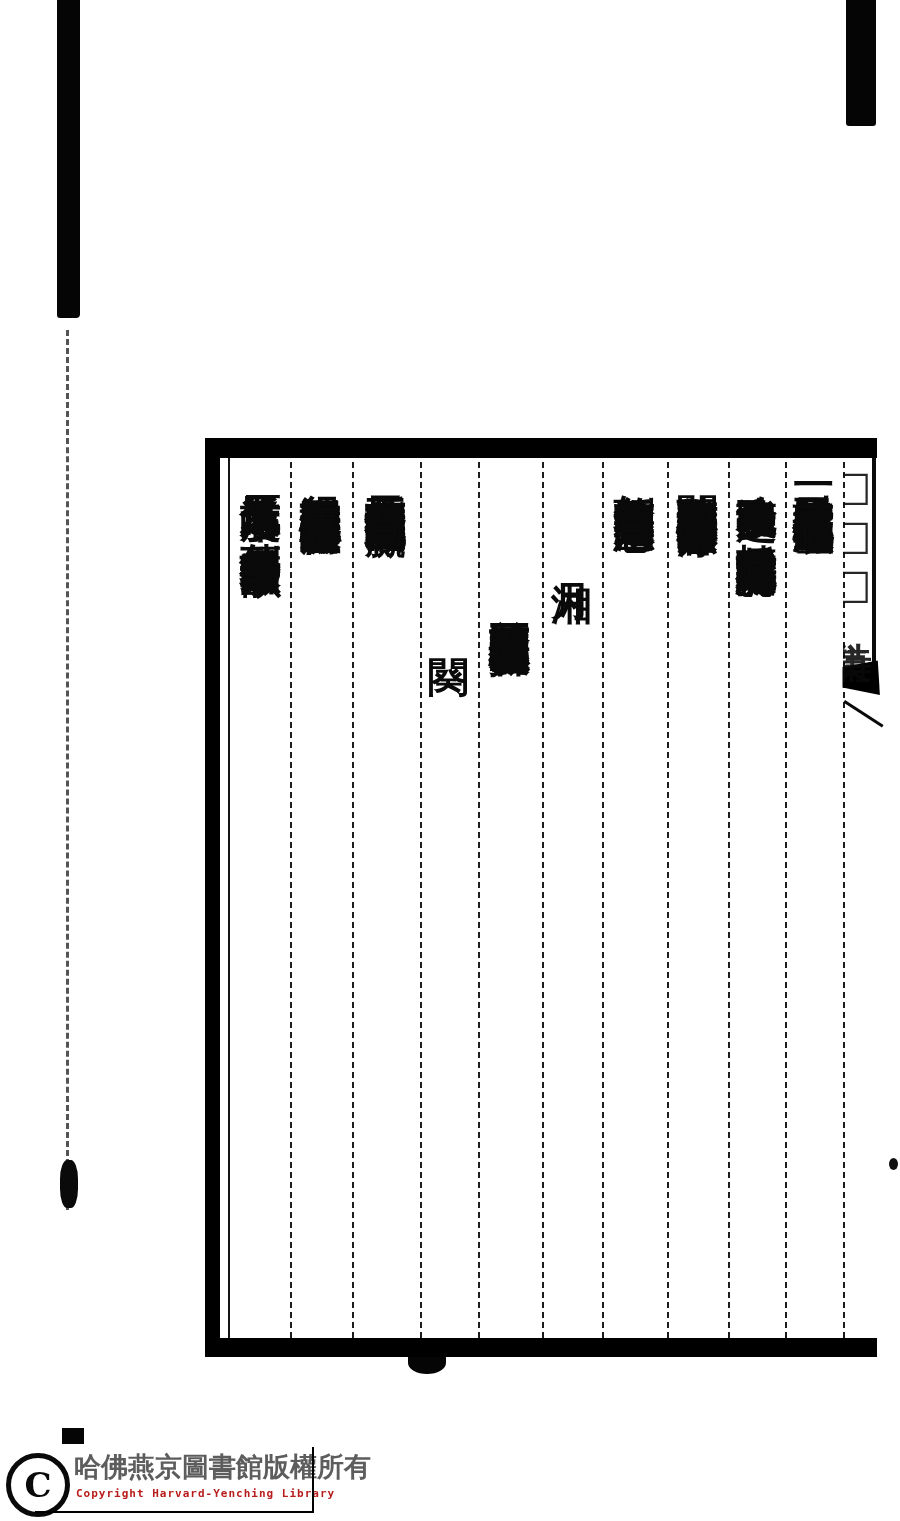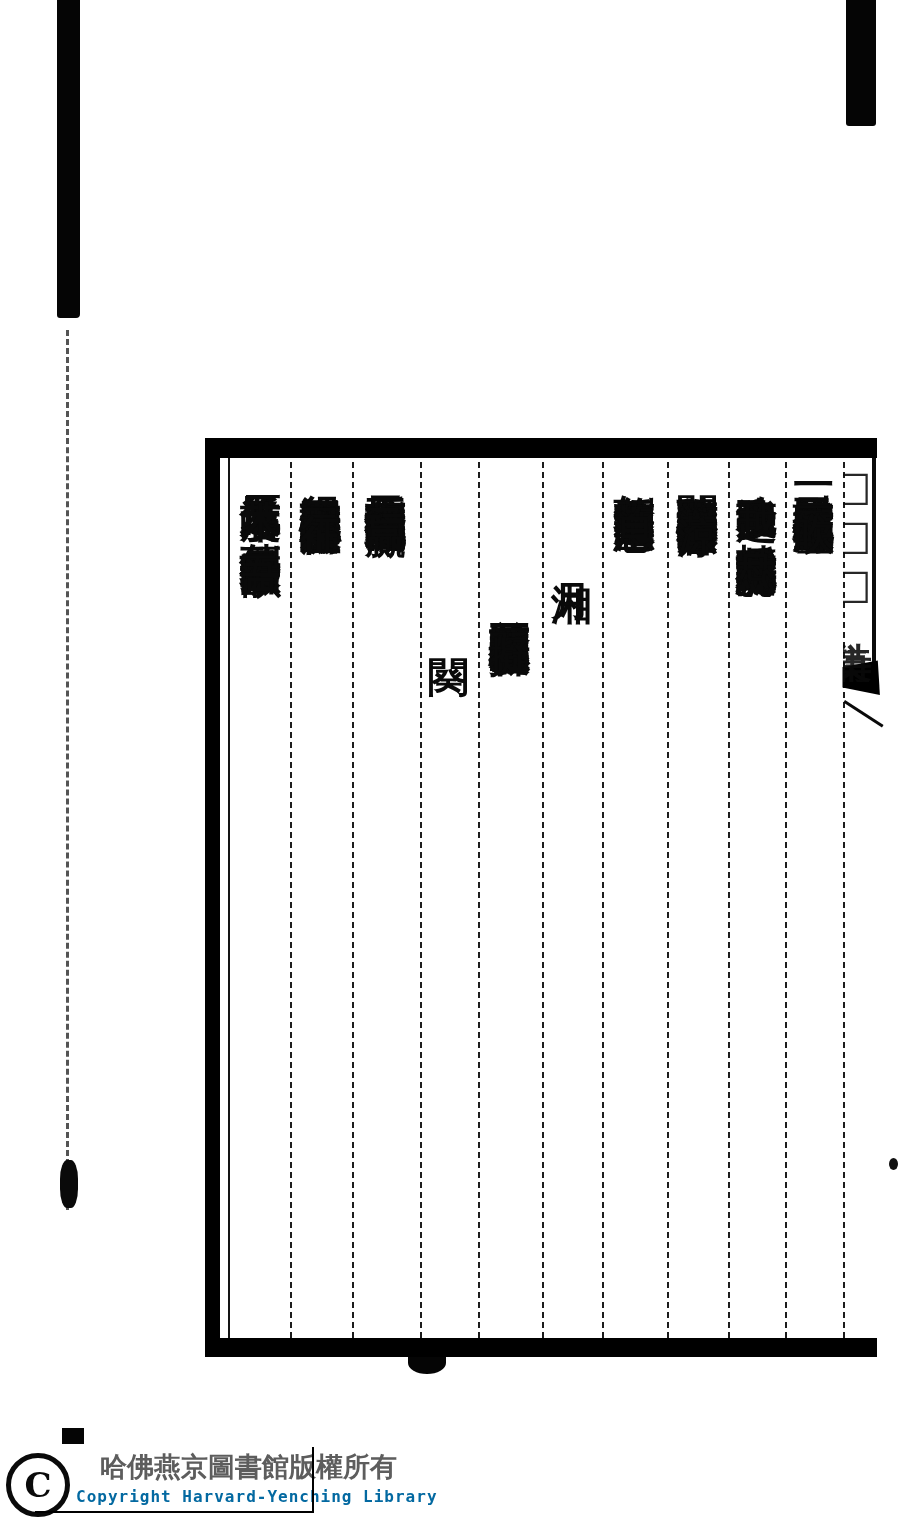--- a/index.html
+++ b/index.html
@@ -62,26 +62,26 @@
   .stamp .border-right{position:absolute;left:312px;top:2px;width:2px;height:66px;background:#000;}
   .stamp .border-bottom{position:absolute;left:35px;top:66px;width:279px;height:2px;background:#000;}
   .copyright-circle{
     position:absolute;left:6px;top:8px;width:54px;height:54px;border:5px solid #0a0a0a;border-radius:50%;
     display:flex;align-items:center;justify-content:center;
     font-family:"DejaVu Serif","Liberation Serif",serif;font-size:34px;font-weight:bold;color:#0a0a0a;
   }
   .stamp-cn{
     position:absolute;left:74px;top:4px;width:240px;
     font-family:"DejaVu Serif","Liberation Serif",serif;
-    font-size:27px;font-weight:bold;color:#5d5d5d;letter-spacing:0px;white-space:nowrap;margin-left:26px;
+    font-size:27px;font-weight:bold;color:#5d5d5d;letter-spacing:0px;white-space:nowrap;
   }
   .stamp-en{
     position:absolute;left:76px;top:42px;
     font-family:"DejaVu Sans Mono","Liberation Mono",monospace;
-    font-size:16px;font-weight:bold;color:#0369a1;letter-spacing:1px;white-space:nowrap;
+    font-size:11px;font-weight:bold;color:#b91c1c;letter-spacing:1px;white-space:nowrap;
   }
 </style>
 </head>
 <body>
 
 <div class="edge-bar-left"></div>
 <div class="edge-dash-left"></div>
 <div class="edge-blob-left"></div>
 <div class="edge-bar-right"></div>
 <div class="edge-dot-right"></div>

